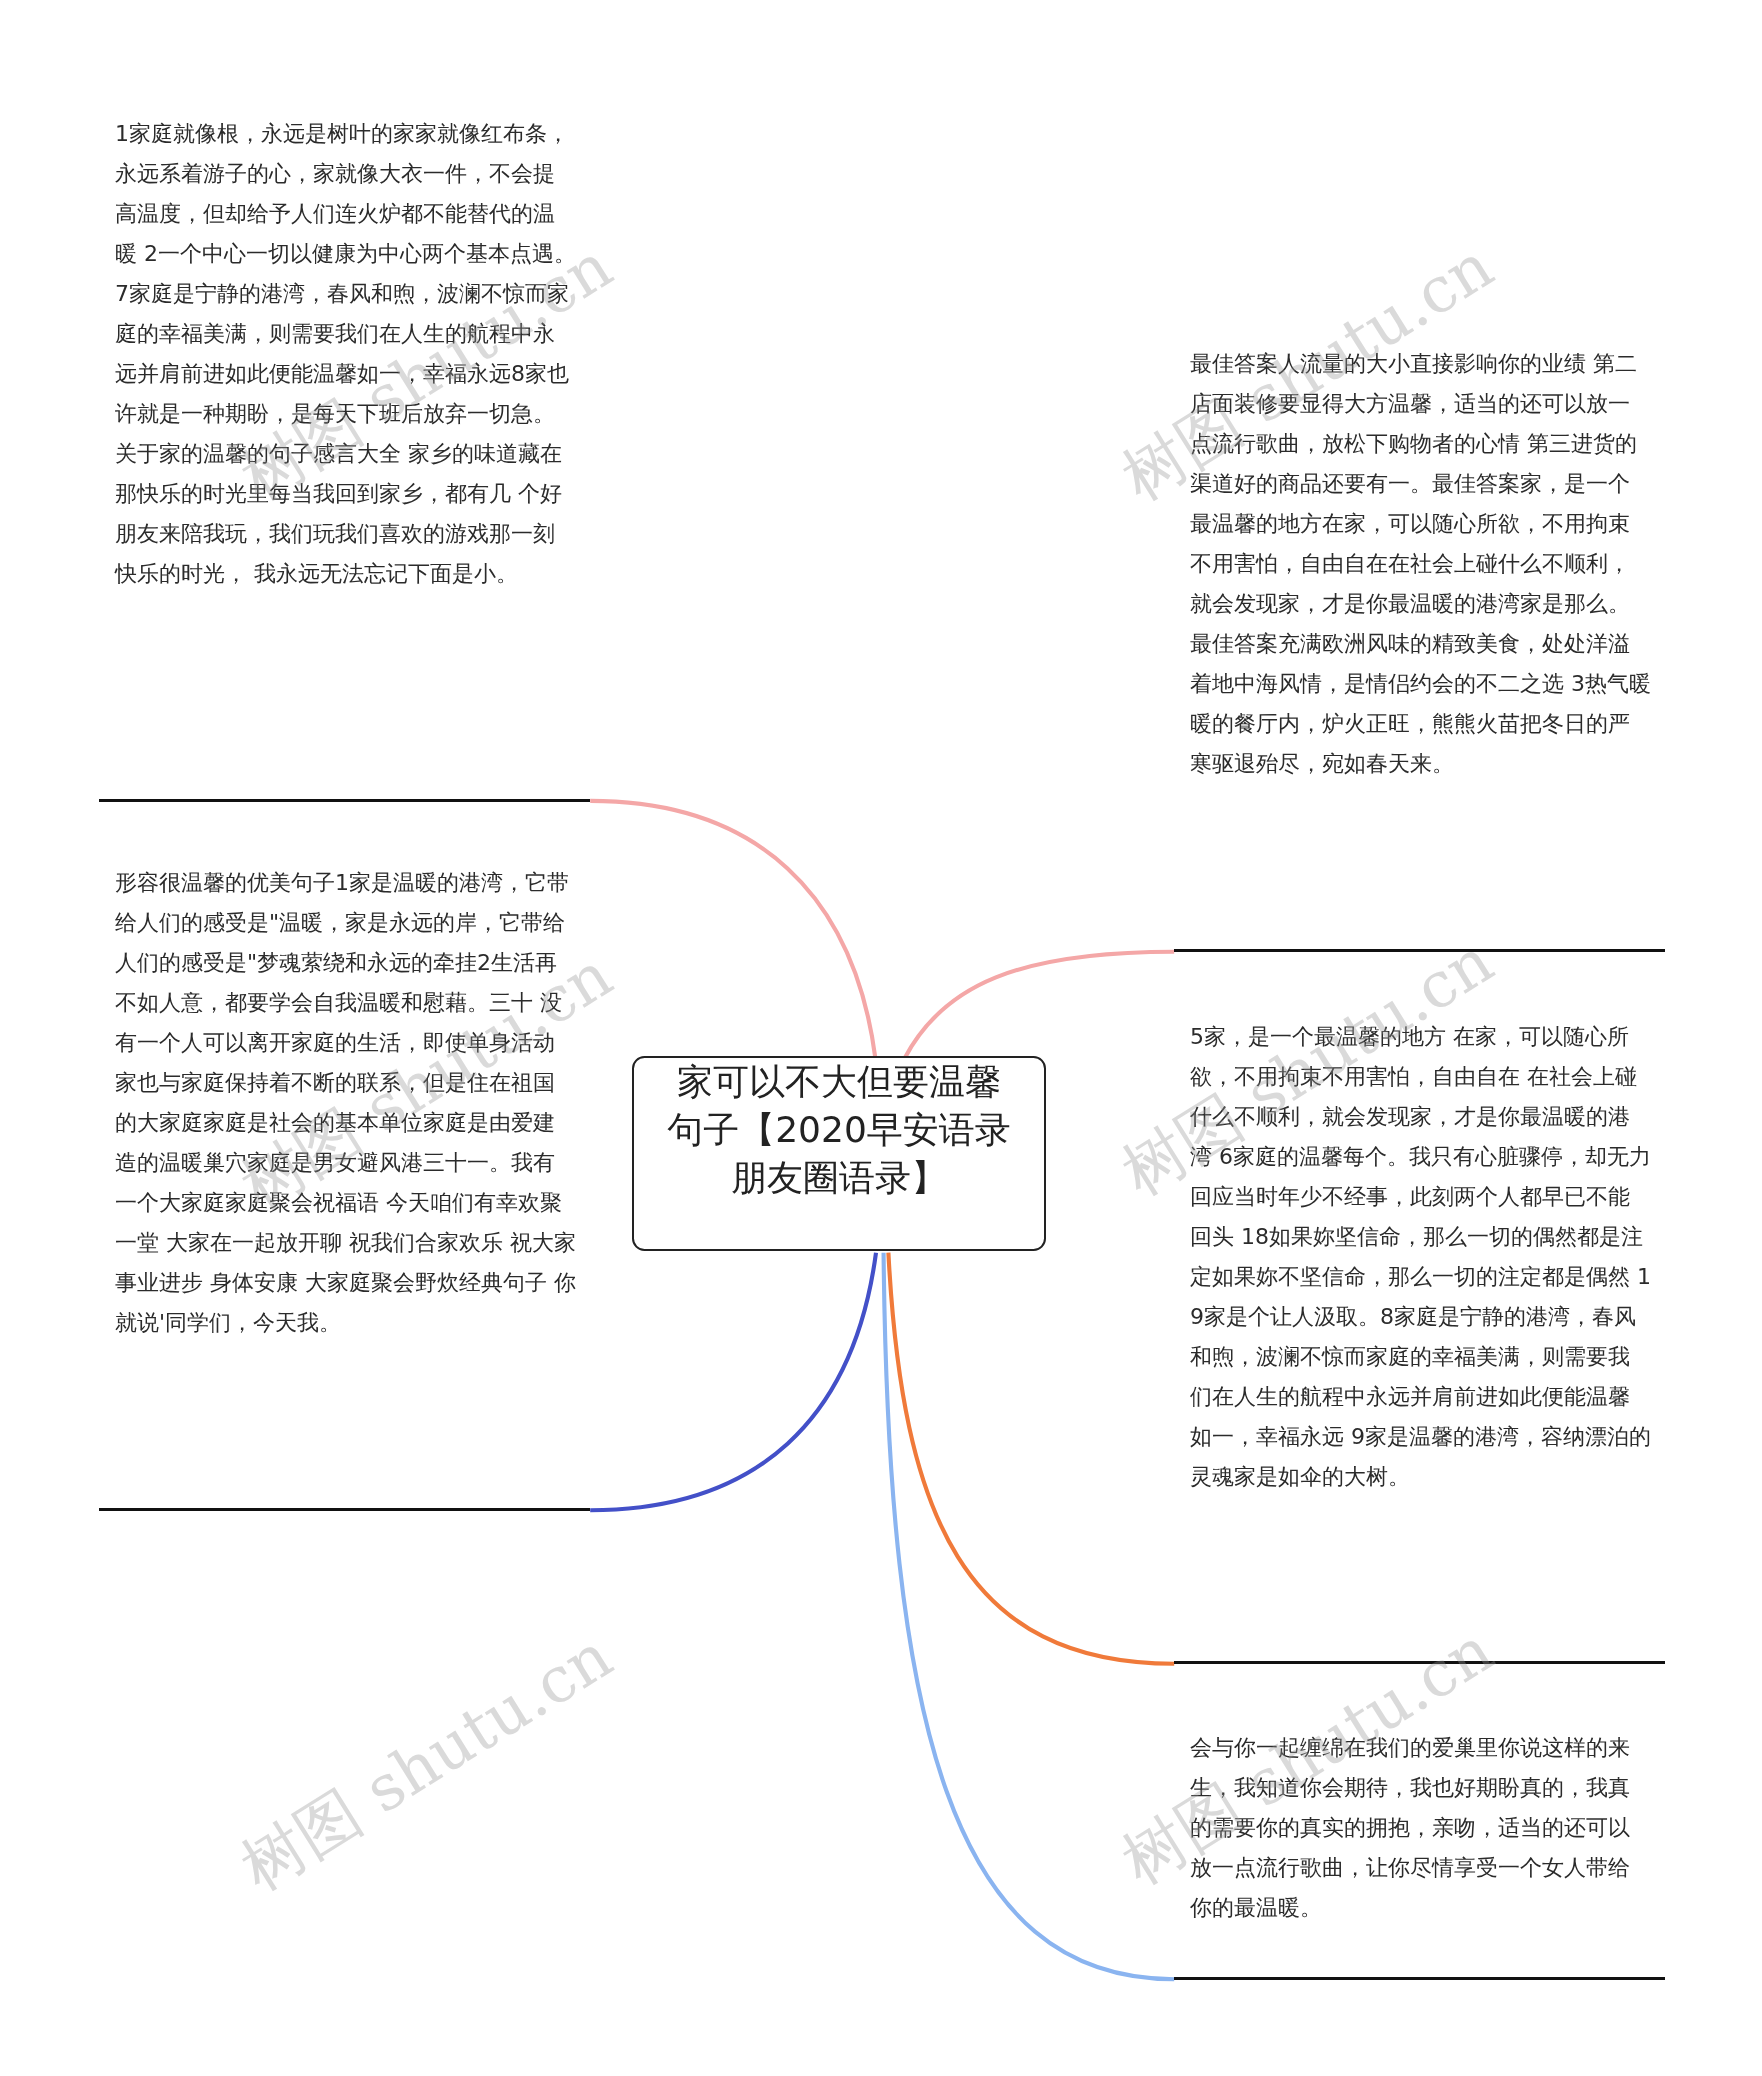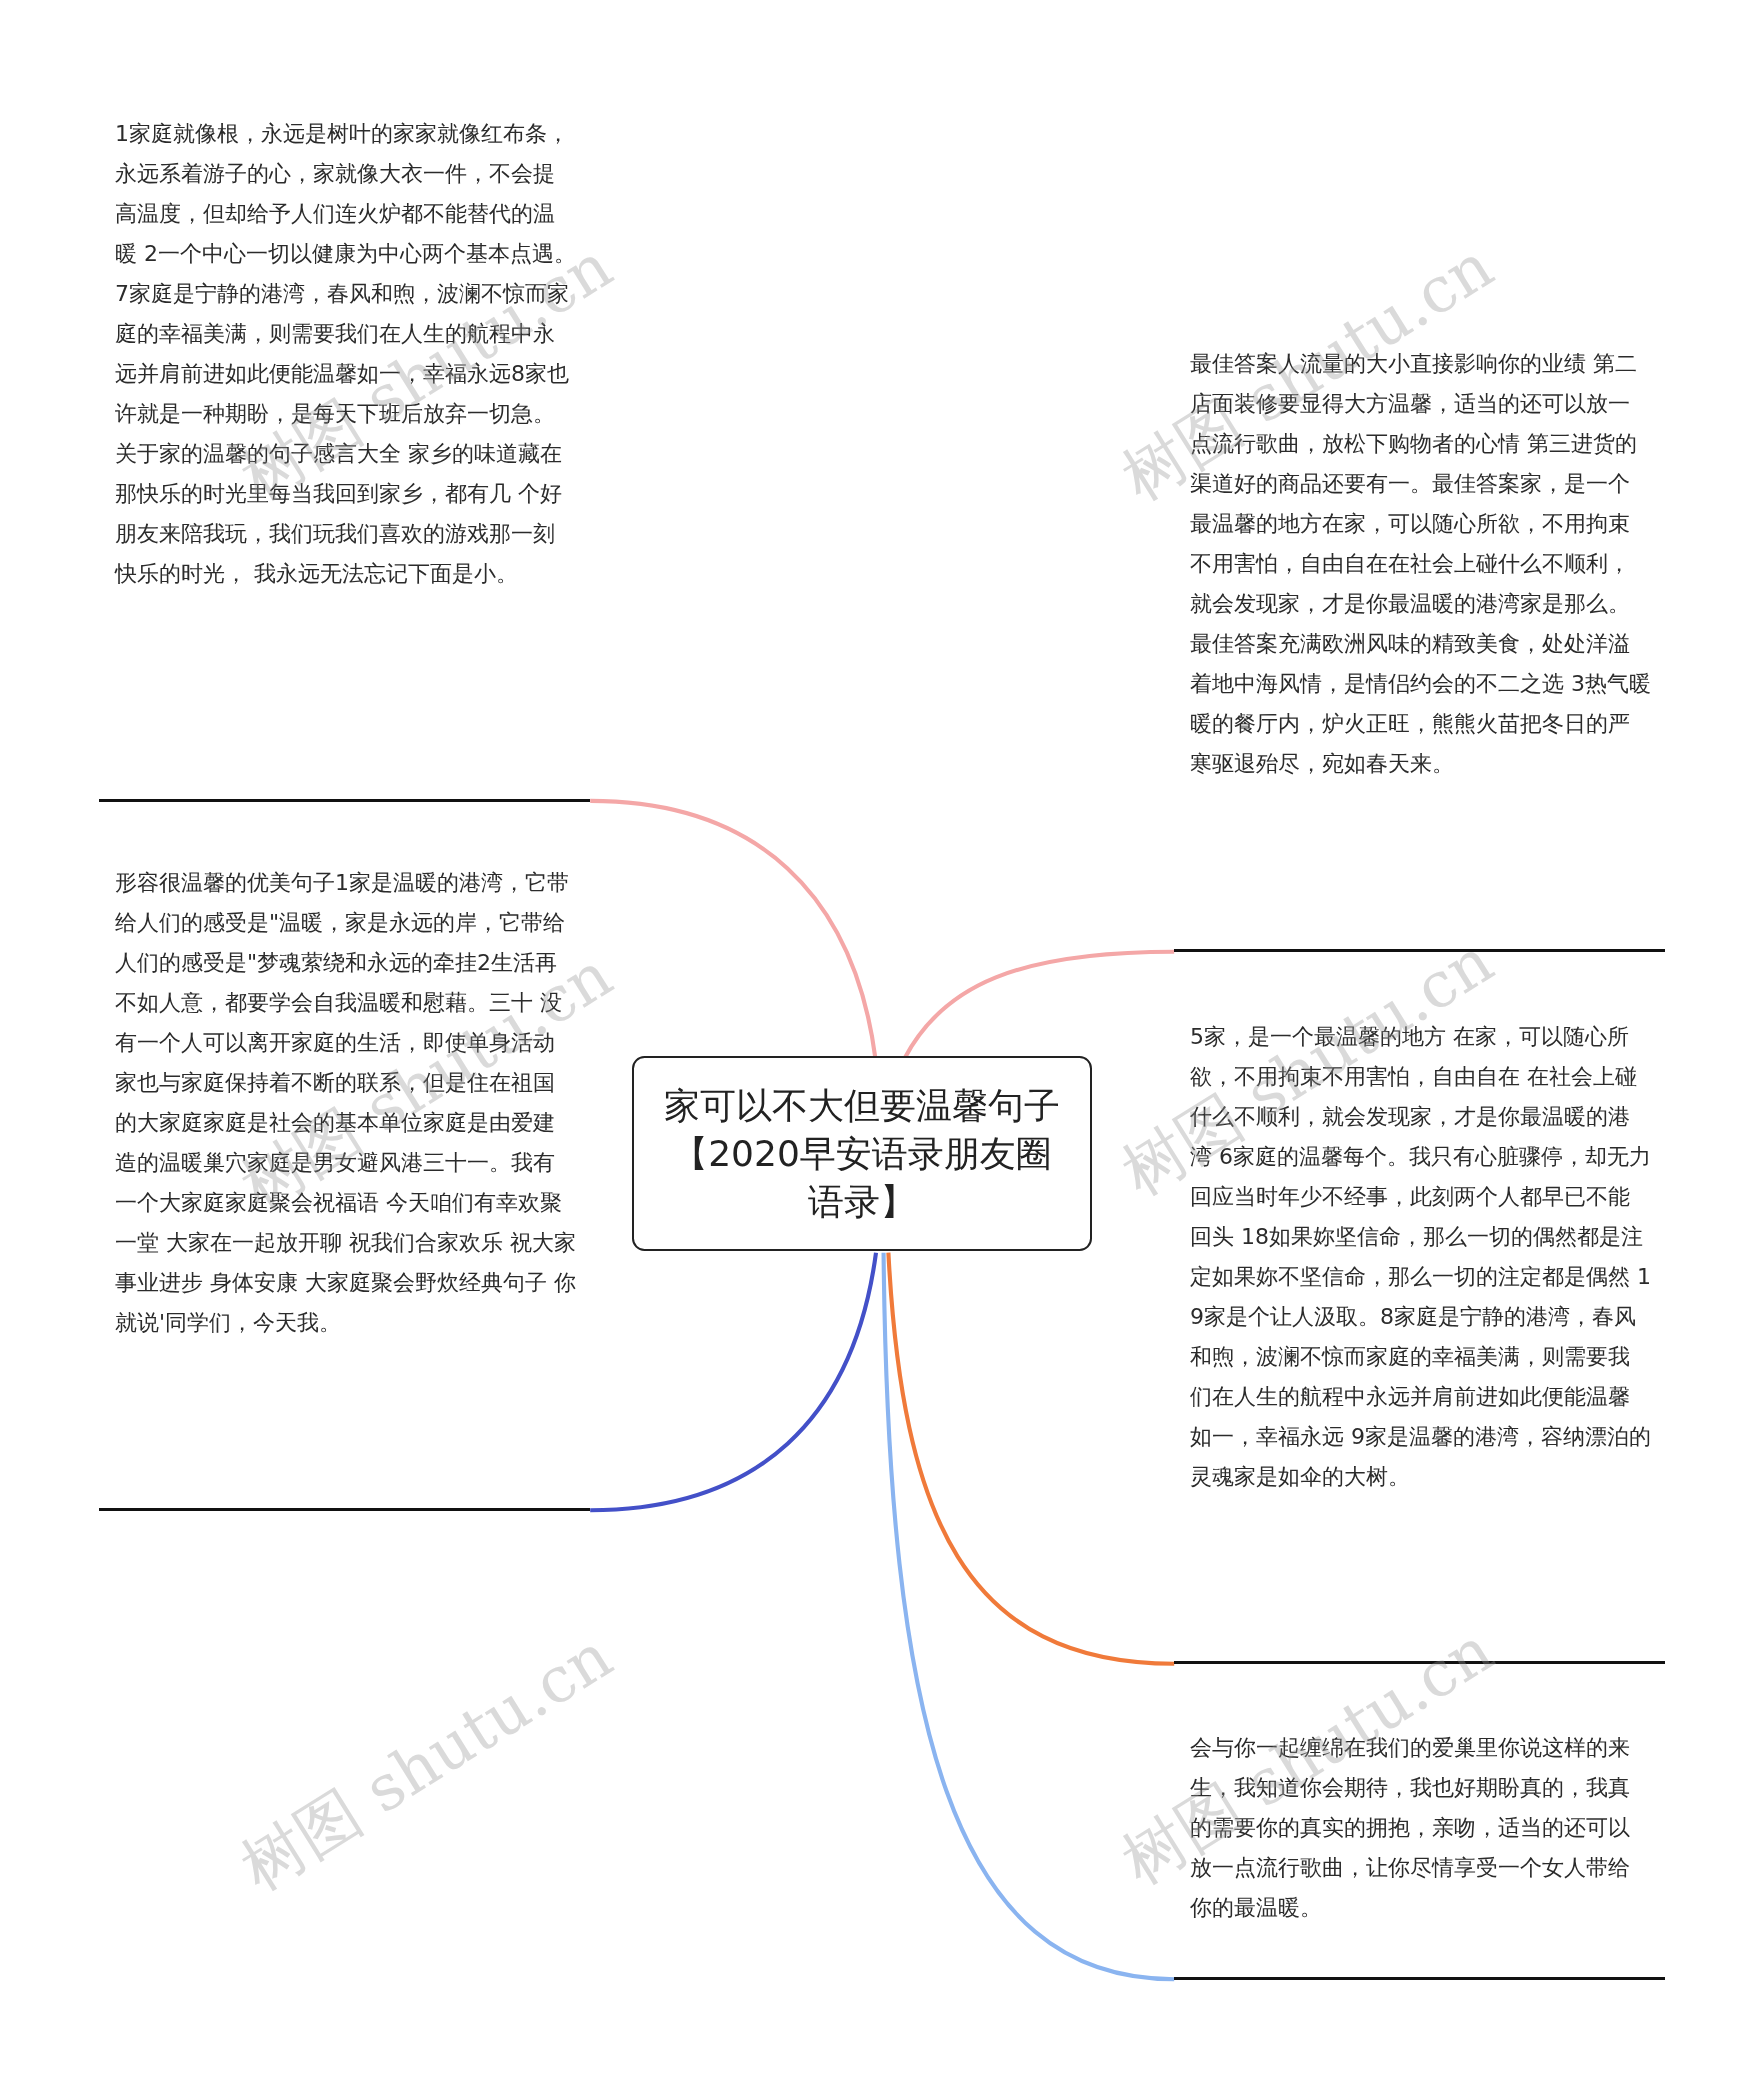--- a/index.html
+++ b/index.html
@@ -1,21 +1,21 @@
 <!DOCTYPE html>
 <html style="font-size:11px"><head>
 <meta charset="utf-8">
 <style>
   html, body { margin:0; padding:0; background:#ffffff; }
   body { width:1763px; height:2077px; position:relative; overflow:hidden; font-family:"DejaVu Sans","Liberation Sans",sans-serif; color:#2b2b2b; }
   svg.links { position:absolute; left:0; top:0; width:1763px; height:2077px; z-index:1; }
   .node { position:absolute; z-index:2; font-size:22px; line-height:40px; color:#2b2b2b; word-break:break-all; }
   .node .text { display:block; }
   .underline { position:absolute; height:3.4px; background:#111; z-index:2; }
-  .center { position:absolute; left:632px; top:1056px; width:460px; height:195px; border:2.1px solid #222; border-radius:12.4px; background:#fff; z-index:3; display:flex; align-items:center; justify-content:center; text-align:center; box-sizing:border-box; padding:0 27.5px; }
+  .center { position:absolute; left:632px; top:1056px; width:414px; height:195px; border:2.1px solid #222; border-radius:12.4px; background:#fff; z-index:3; display:flex; align-items:flex-start; justify-content:center; text-align:center; box-sizing:border-box; padding:0 27.5px; }
   .center span { font-size:36px; line-height:48px; color:#222; }
   .wm { position:absolute; z-index:4; font-family:"DejaVu Serif","Liberation Serif",serif; font-size:63px; color:rgba(150,150,150,0.35); transform:rotate(-32deg); transform-origin:left center; white-space:nowrap; pointer-events:none; }
 </style>
 </head>
 <body>
 
 <svg class="links" viewBox="0 0 2560 3016">
   <path d="M1271 1536 C 1240 1300, 1100 1163, 857 1163" fill="none" stroke="#F4A7A7" stroke-width="6"></path>
   <path d="M1272 1819 C 1240 2060, 1100 2193, 857 2193" fill="none" stroke="#4350C8" stroke-width="6"></path>
   <path d="M1314 1536 C 1370 1430, 1480 1382, 1705 1382" fill="none" stroke="#F4A7A7" stroke-width="6"></path>

